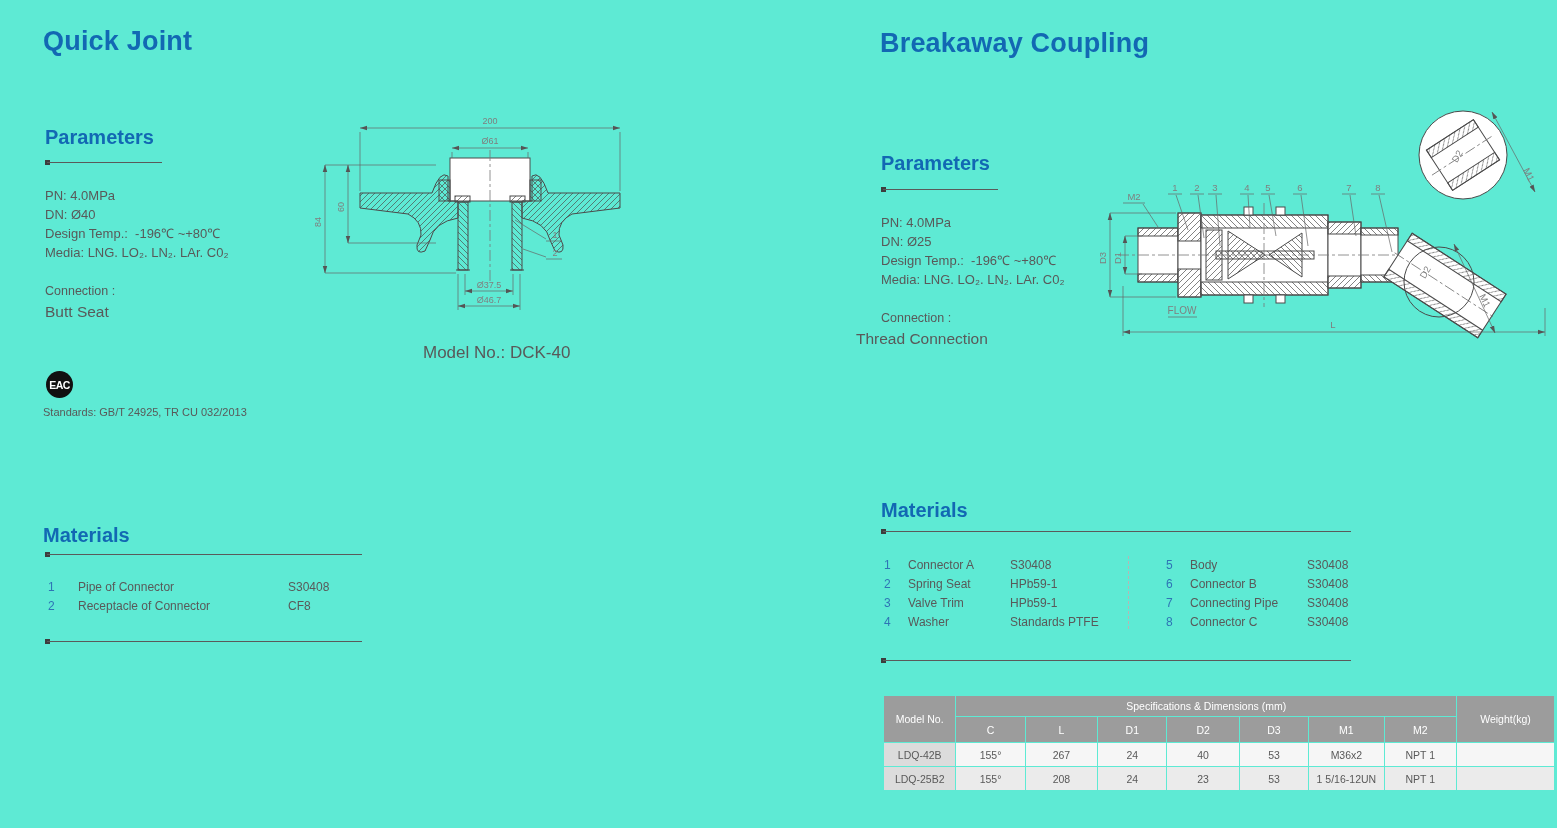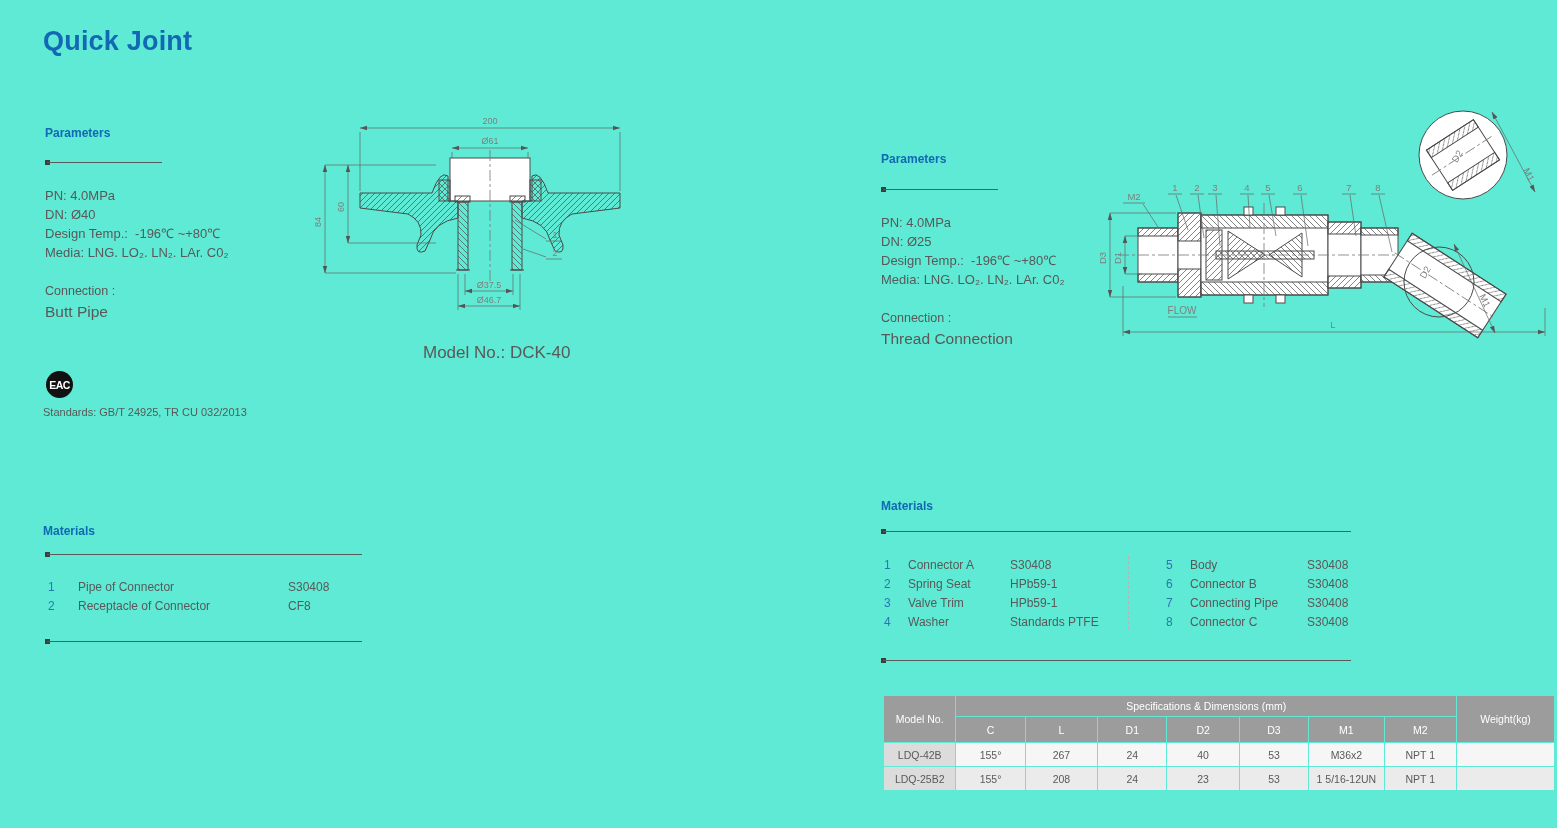--- a/index.html
+++ b/index.html
@@ -1,20 +1,20 @@
 <!DOCTYPE html>
 <html><head>
 <meta charset="utf-8">
 <style>
   html,body{margin:0;padding:0;background:#fff;}
   body{font-family:"Liberation Sans",sans-serif;}
   #page{position:relative;width:1557px;height:828px;background:#5eead4;overflow:hidden;}
   .abs{position:absolute;}
   .title{font-size:27px;font-weight:700;color:#1268b3;letter-spacing:.2px;}
-  .section-h{font-size:12px;font-weight:700;color:#1268b3;}
+  .section-h{font-size:20px;font-weight:700;color:#1268b3;}
   .rule{height:5px;}
   .rule::before{content:"";position:absolute;left:0;top:0;width:5px;height:5px;background:#3d3d3d;}
   .rule::after{content:"";position:absolute;left:2px;top:1.6px;right:0;height:1.5px;background:#5a5a5a;}
   .ptext{font-size:13px;color:#595959;line-height:19px;white-space:pre;}
   .conn-label{font-size:12.5px;color:#595959;}
   .conn-value{font-size:15.5px;color:#595959;}
   .model-no{font-size:17px;color:#595959;}
   .standards{font-size:11px;color:#595959;}
   .eac{width:27px;height:27px;border-radius:50%;background:#111;color:#fff;display:flex;align-items:center;justify-content:center;font-size:10.5px;font-weight:700;letter-spacing:-.5px;}
   .mat-row{display:flex;font-size:12px;color:#595959;line-height:19px;}
@@ -43,21 +43,21 @@
   <div class="abs section-h" style="left:45px;top:126px;">Parameters</div>
   <div class="abs rule" style="left:45px;top:160px;width:117px;"></div>
 
   <div class="abs" style="left:45px;top:186px;">
     <div class="ptext">PN: 4.0MPa</div>
     <div class="ptext">DN: Ø40</div>
     <div class="ptext">Design Temp.:  -196℃ ~+80℃</div>
     <div class="ptext">Media: LNG. LO₂. LN₂. LAr. C0₂</div>
   </div>
   <div class="abs conn-label" style="left:45px;top:284px;">Connection :</div>
-  <div class="abs conn-value" style="left:45px;top:303px;">Butt Pipe</div>
+  <div class="abs conn-value" style="left:45px;top:303px;">Butt Seat</div>
 
   <div class="abs eac" style="left:46px;top:371px;">EAC</div>
   <div class="abs standards" style="left:43px;top:406px;">Standards:  GB/T 24925, TR CU 032/2013</div>
 
   <svg class="abs" style="left:310px;top:108px;" width="332" height="228" viewBox="0 0 332 228">
     <defs>
       <pattern id="hA" patternUnits="userSpaceOnUse" width="6" height="6">
           <path d="M0,6 L6,0" stroke="#4d4d4d" stroke-width="0.7"></path>
         </pattern>
       <pattern id="hB" patternUnits="userSpaceOnUse" width="6" height="6">
@@ -126,32 +126,33 @@
       <span class="mat-val">S30408</span>
     </div>
     <div class="mat-row">
       <span class="mat-no">2</span>
       <span class="mat-name">Receptacle of Connector</span>
       <span class="mat-val">CF8</span>
     </div>
   </div>
   <div class="abs rule" style="left:45px;top:639px;width:317px;"></div>
 
+  <div class="abs title" style="left:880px;top:28px;">Breakaway Coupling</div>
 
   <div class="abs section-h" style="left:881px;top:152px;">Parameters</div>
   <div class="abs rule" style="left:881px;top:187px;width:117px;"></div>
 
   <div class="abs" style="left:881px;top:213px;">
     <div class="ptext">PN: 4.0MPa</div>
     <div class="ptext">DN: Ø25</div>
     <div class="ptext">Design Temp.:  -196℃ ~+80℃</div>
     <div class="ptext">Media: LNG. LO₂. LN₂. LAr. C0₂</div>
   </div>
   <div class="abs conn-label" style="left:881px;top:311px;">Connection :</div>
-  <div class="abs conn-value" style="left:881px;top:330px;">Thread Connection</div>
+  <div class="abs conn-value" style="left:856px;top:330px;">Thread Connection</div>
 
   <svg class="abs" style="left:1098px;top:100px;" width="459" height="250" viewBox="0 0 459 250">
     <g stroke="#4a4a4a" stroke-width="1" fill="none">
       <rect x="40" y="128" width="40" height="54" fill="#fff"></rect>
       <rect x="40" y="128" width="40" height="8" fill="url(#hA)"></rect>
       <rect x="40" y="174" width="40" height="8" fill="url(#hA)"></rect>
       <rect x="80" y="113" width="23" height="84" fill="#fff"></rect>
       <rect x="80" y="113" width="23" height="28" fill="url(#hA)"></rect>
       <rect x="80" y="169" width="23" height="28" fill="url(#hA)"></rect>
       <rect x="103" y="115" width="127" height="80" fill="#fff"></rect>

